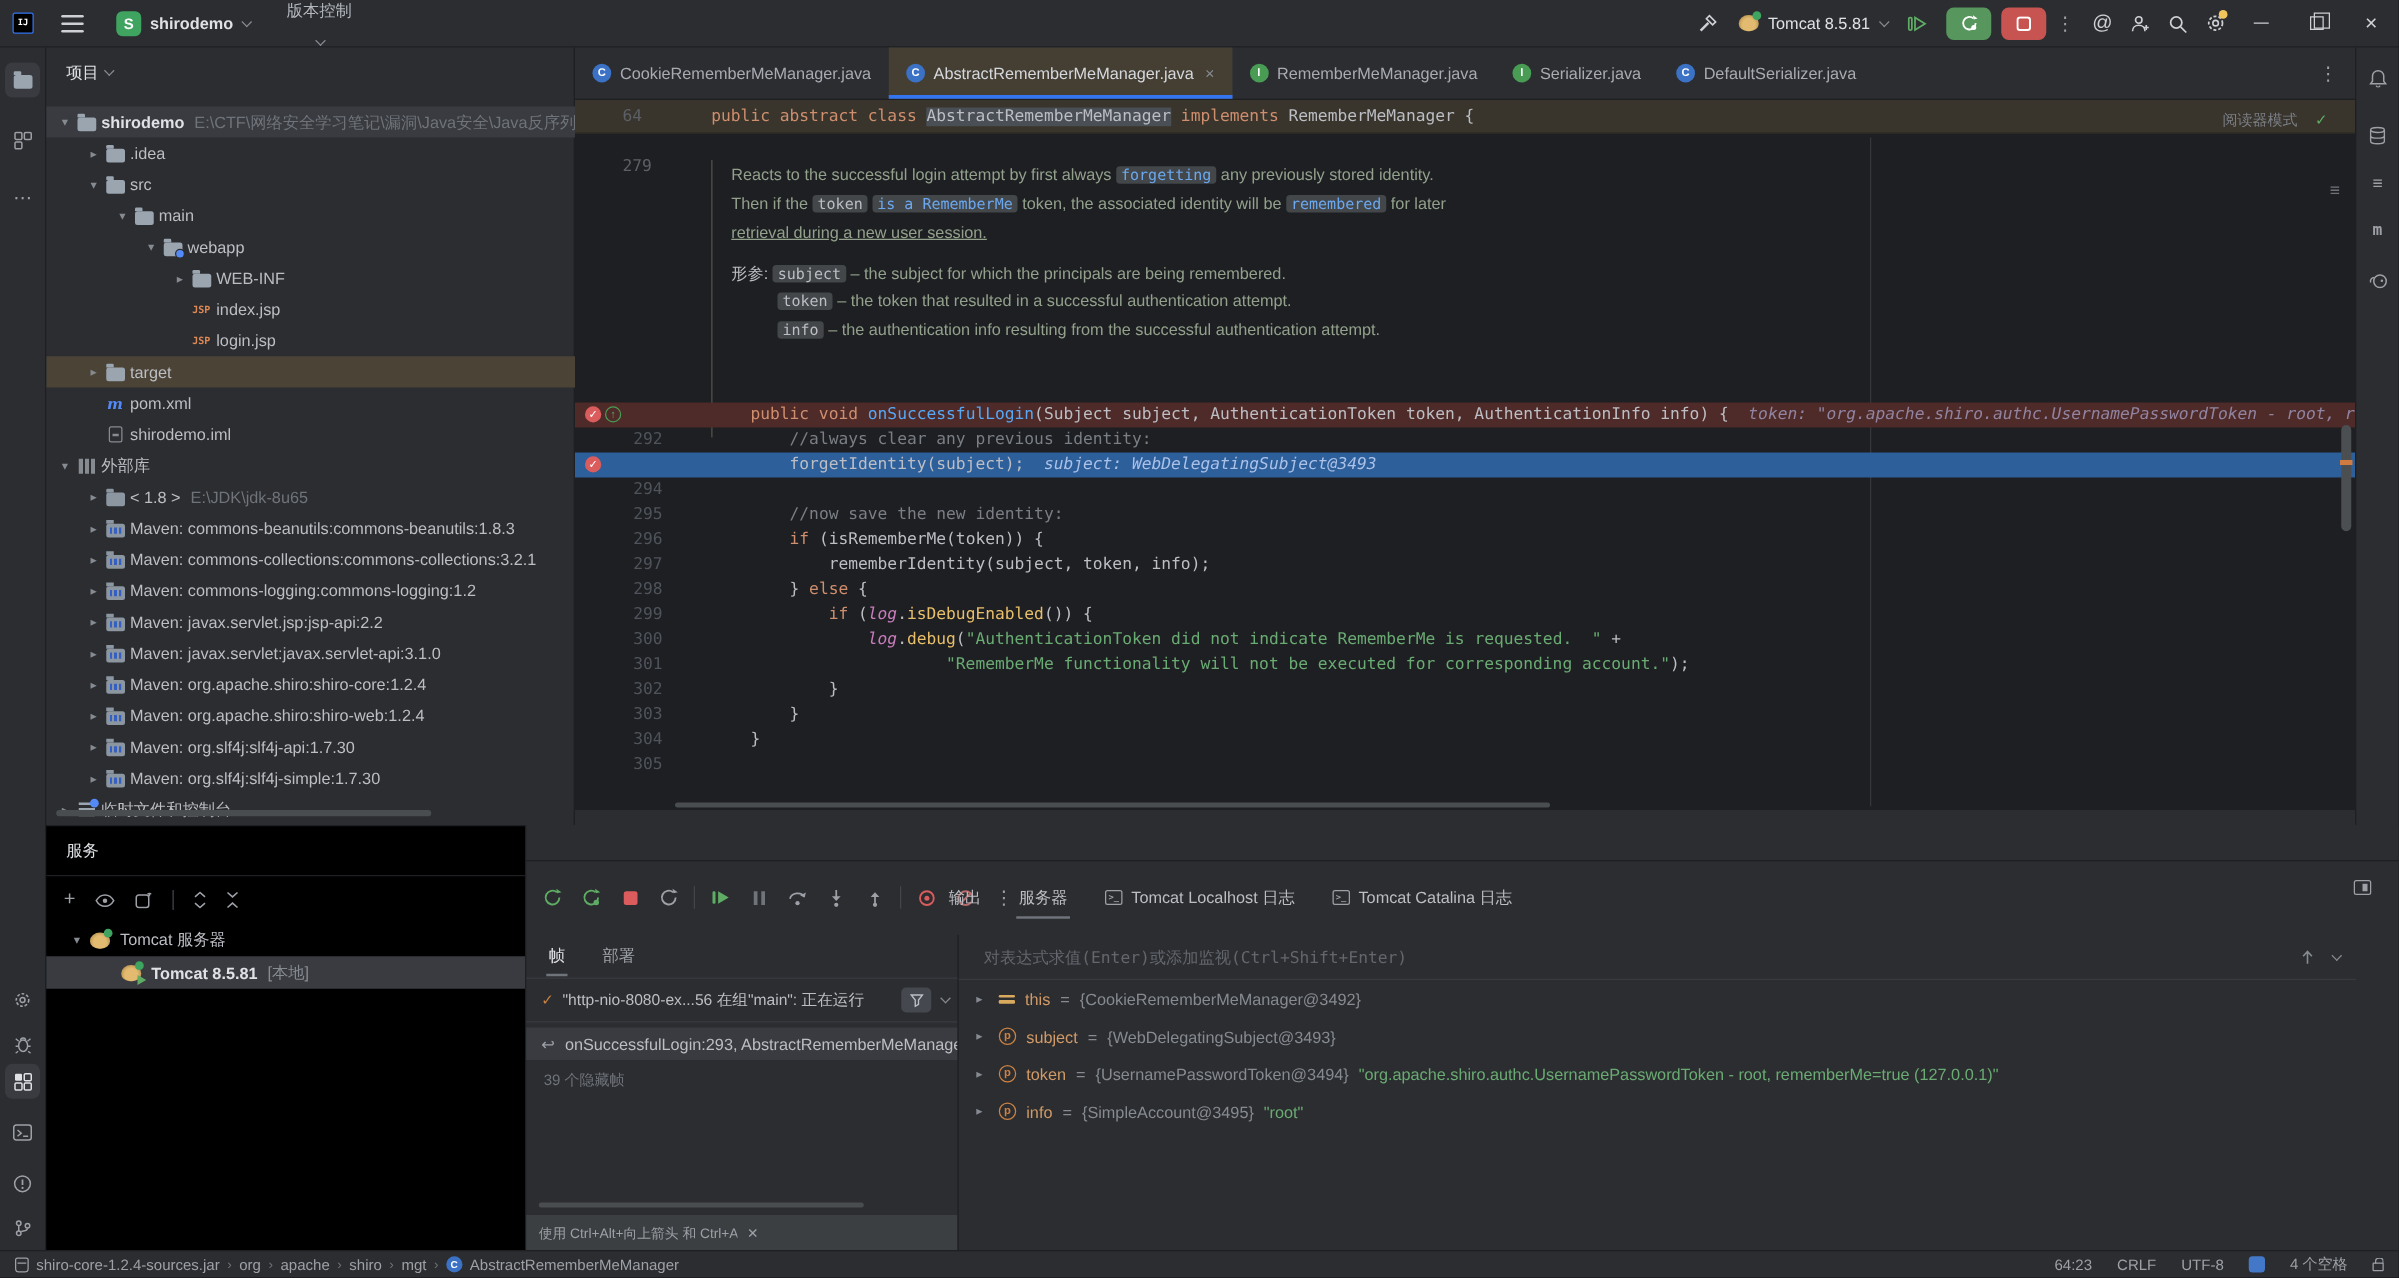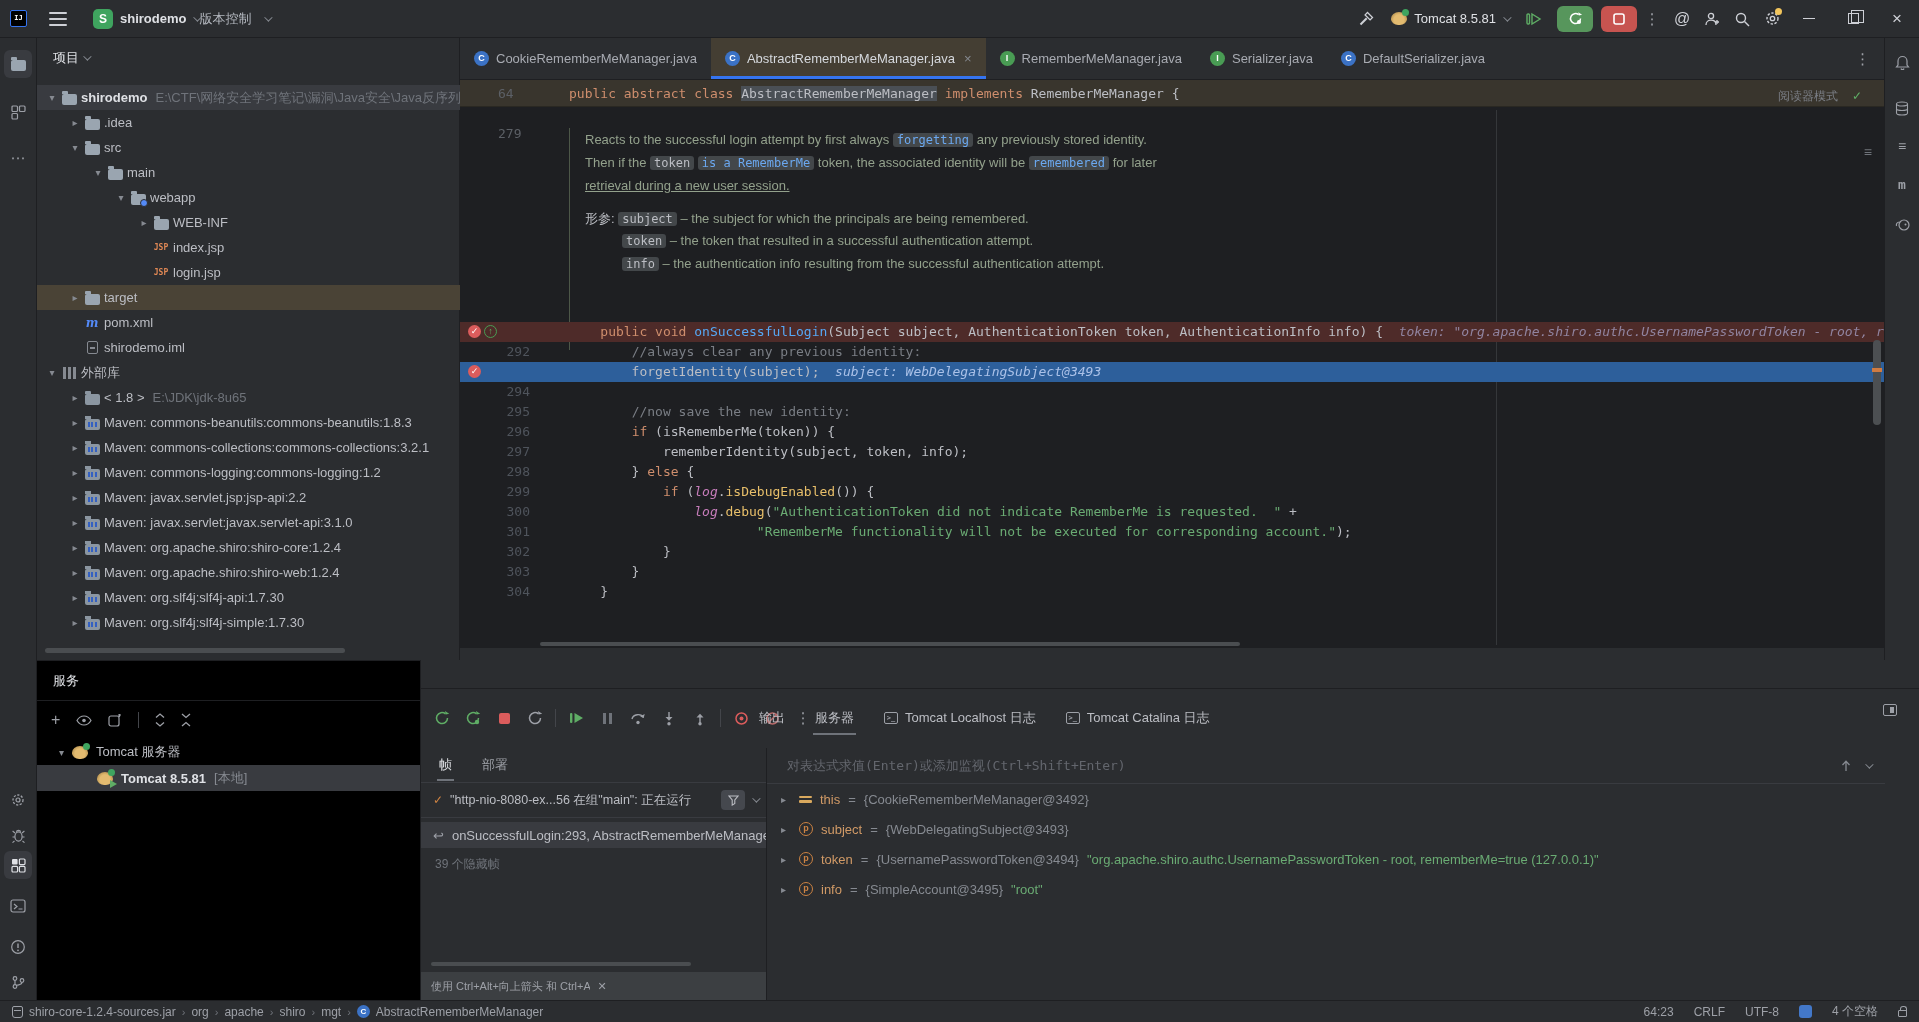--- a/index.html
+++ b/index.html
@@ -14,21 +14,21 @@
   .logo{width:17px;height:17px;background:#000;border:1px solid #3574f0;border-radius:2px;
         color:#fff;font:700 7px/15px "DejaVu Sans Mono",monospace;text-align:center;}
   .hamburger{width:18px;height:14px;display:flex;flex-direction:column;justify-content:space-between;margin-left:22px;}
   .hamburger i{height:2px;background:#ced0d6;border-radius:1px;}
   .proj-chip{display:flex;align-items:center;margin-left:26px;gap:7px;cursor:default;}
   .proj-badge{width:20px;height:20px;border-radius:5px;background:#3fa45f;color:#fff;
               font-weight:700;font-size:12px;line-height:20px;text-align:center;}
   .proj-name{color:#dfe1e5;font-weight:600;}
   .chev{display:inline-block;width:6px;height:6px;border-right:1.5px solid #868a91;
         border-bottom:1.5px solid #868a91;transform:rotate(45deg) translateY(-2px);}
-  .vcs{color:#b4b8bf;display:flex;gap:13px;align-items:center;}
+  .vcs{margin-left:30px;color:#b4b8bf;display:flex;gap:13px;align-items:center;flex-direction:column;}
   .tb-right{margin-left:auto;display:flex;align-items:center;}
   .tb-icon{width:30px;height:30px;display:flex;align-items:center;justify-content:center;color:#ced0d6;}
   .run-widget{display:flex;align-items:center;gap:7px;margin:0 10px;}
   .tomcat-ico{position:relative;width:16px;height:13px;border-radius:50% 50% 45% 45%;
               background:radial-gradient(circle at 50% 60%, #e3bb70 0 45%, #96763c 100%);}
   .tomcat-ico::before{content:"";position:absolute;right:-2px;top:-3px;width:7px;height:7px;
               border-radius:50%;background:#3fa45f;}
   .run-label{color:#dfe1e5;}
   .pill{width:36px;height:26px;border-radius:6px;display:flex;align-items:center;justify-content:center;margin-left:8px;}
   .pill.green{background:#57965c;}
@@ -529,20 +529,27 @@
           </span>
           <span class="tr-label">Maven: org.slf4j:slf4j-api:1.7.30</span>
         </div>
         <div class="tree-row" style="padding-left: 31px;">
           <span class="tr-chev">▸</span>
           <span class="tr-icon">
             <span class="mvn-ico"></span>
           </span>
           <span class="tr-label">Maven: org.slf4j:slf4j-simple:1.7.30</span>
         </div>
+        <div class="tree-row" style="padding-left: 8px;">
+          <span class="tr-chev">▸</span>
+          <span class="tr-icon">
+            <span class="scratch-ico"></span>
+          </span>
+          <span class="tr-label">临时文件和控制台</span>
+        </div>
       </div>
     <div class="hscroll" style="left:8px;top:610px;width:300px;"></div>
   </div>
 
   <div class="tabbar" id="tab-strip">
       <div class="tab">
         <span class="cls-ico">C</span>
         <span>CookieRememberMeManager.java</span>
       </div>
       <div class="tab active">
@@ -593,20 +600,21 @@
         <div class="code-row"><span class="ln">295</span><span class="code-text"><span class="tk-pl">        </span><span class="tk-cm">//now save the new identity:</span></span></div>
         <div class="code-row"><span class="ln">296</span><span class="code-text"><span class="tk-pl">        </span><span class="tk-kw">if</span><span class="tk-pl"> (isRememberMe(token)) {</span></span></div>
         <div class="code-row"><span class="ln">297</span><span class="code-text"><span class="tk-pl">            rememberIdentity(subject, token, info);</span></span></div>
         <div class="code-row"><span class="ln">298</span><span class="code-text"><span class="tk-pl">        } </span><span class="tk-kw">else</span><span class="tk-pl"> {</span></span></div>
         <div class="code-row"><span class="ln">299</span><span class="code-text"><span class="tk-pl">            </span><span class="tk-kw">if</span><span class="tk-pl"> (</span><span class="tk-fld">log</span><span class="tk-pl">.</span><span class="tk-mc">isDebugEnabled</span><span class="tk-pl">()) {</span></span></div>
         <div class="code-row"><span class="ln">300</span><span class="code-text"><span class="tk-pl">                </span><span class="tk-fld">log</span><span class="tk-pl">.</span><span class="tk-mc">debug</span><span class="tk-pl">(</span><span class="tk-str">"AuthenticationToken did not indicate RememberMe is requested.  "</span><span class="tk-pl"> +</span></span></div>
         <div class="code-row"><span class="ln">301</span><span class="code-text"><span class="tk-pl">                        </span><span class="tk-str">"RememberMe functionality will not be executed for corresponding account."</span><span class="tk-pl">);</span></span></div>
         <div class="code-row"><span class="ln">302</span><span class="code-text"><span class="tk-pl">            }</span></span></div>
         <div class="code-row"><span class="ln">303</span><span class="code-text"><span class="tk-pl">        }</span></span></div>
         <div class="code-row"><span class="ln">304</span><span class="code-text"><span class="tk-pl">    }</span></span></div>
+        <div class="code-row"><span class="ln">305</span><span class="code-text"></span></div>
       </div>
     <div class="vsb"></div>
     <div class="vsb-mark"></div>
     <div class="ehsb"></div>
   </div>
 
   <div class="editor-bottom" id="editor-bottom-tabs">
       <span class="ebt active">文本</span>
       <span class="ebt">Jar Editor</span>
     </div>

